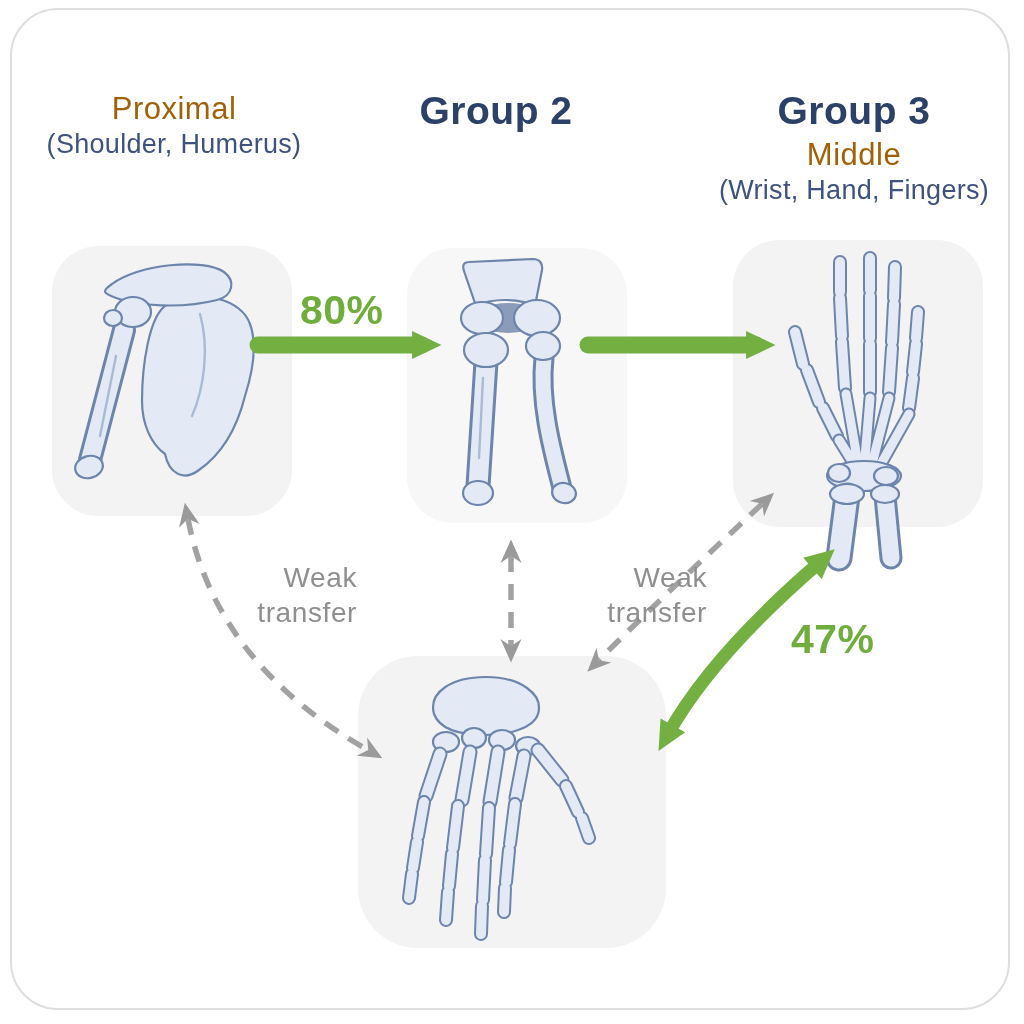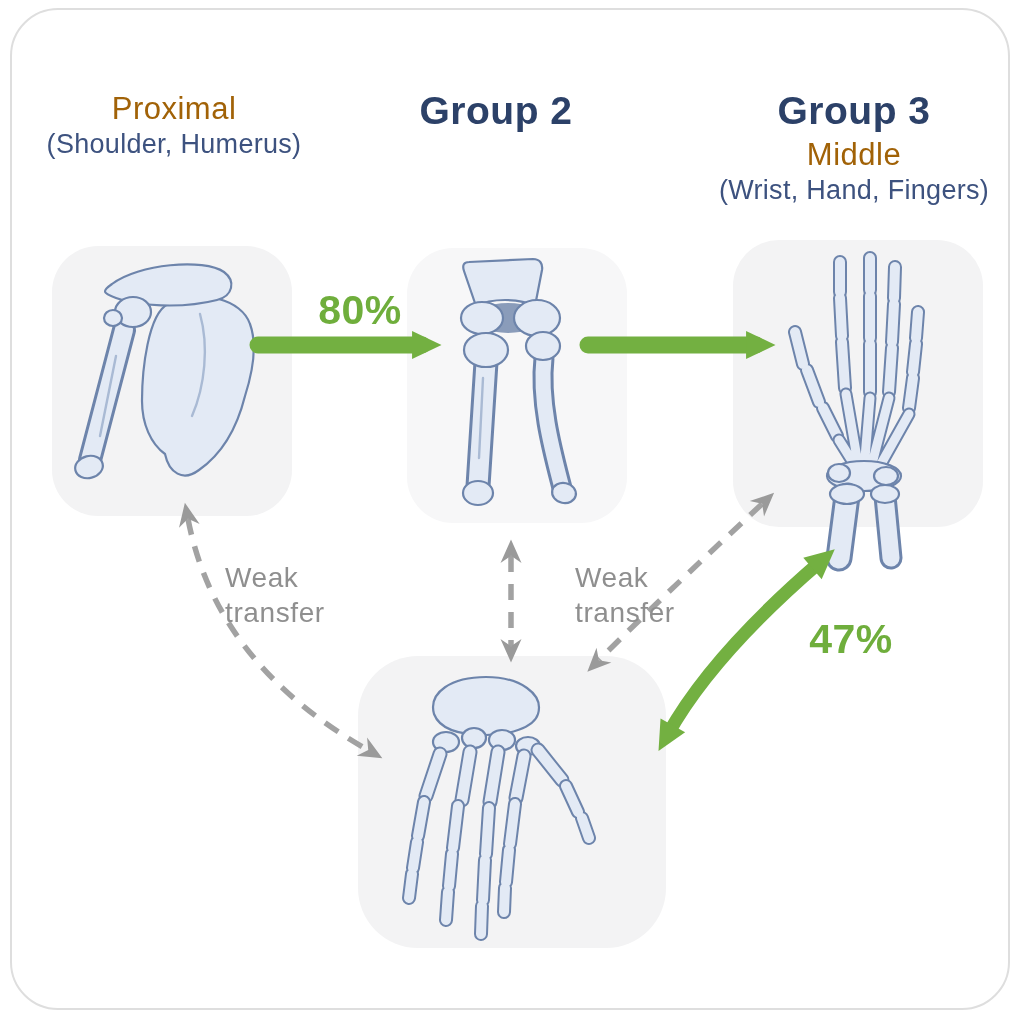--- a/index.html
+++ b/index.html
@@ -11,23 +11,23 @@
   .card1{left:52px;top:246px;width:240px;height:270px;}
   .card2{left:407px;top:248px;width:220px;height:275px;background:#f7f7f8;}
   .card3{left:733px;top:240px;width:250px;height:287px;}
   .card4{left:358px;top:656px;width:308px;height:292px;border-radius:60px;}
   .overlay{position:absolute;left:0;top:0;width:1024px;height:1024px;}
   .hdr{position:absolute;width:320px;text-align:center;top:88px;}
   .hdr1{left:14px;} .hdr2{left:336px;} .hdr3{left:694px;}
   .g-title{font-size:39px;font-weight:700;color:#2c4168;letter-spacing:.5px;line-height:1.18;}
   .g-sub{font-size:31px;font-weight:400;color:#a16207;letter-spacing:.5px;line-height:1.1;margin-top:4px;}
   .g-detail{font-size:27px;font-weight:400;color:#3d527f;letter-spacing:.3px;line-height:1.15;margin-top:3px;}
-  .pct{position:absolute;width:120px;text-align:center;font-size:41px;font-weight:700;color:#6fae3c;letter-spacing:.5px;}
+  .pct{position:absolute;width:120px;font-size:41px;font-weight:700;color:#6fae3c;letter-spacing:.5px;}
   .pct80{left:300px;top:287px;} .pct72{left:616px;top:286px;} .pct75{left:791px;top:616px;}
-  .weak{position:absolute;width:132px;text-align:left;font-size:28px;color:#8f8f8f;
+  .weak{position:absolute;width:132px;text-align:right;font-size:28px;color:#8f8f8f;
         letter-spacing:.6px;line-height:1.25;}
   .weakL{left:225px;top:560px;} .weakR{left:575px;top:560px;}
   
   .bone{fill:#e3eaf5;stroke:#6d84ab;stroke-width:2.2;}
   .shade{fill:none;stroke:#a9bad4;stroke-width:2.4;stroke-linecap:round;}
   .jnt{fill:#8a9cba;stroke:none;}
   .ob{stroke:#6d84ab;fill:none;stroke-linecap:round;stroke-linejoin:round;}
   .ib{stroke:#e3eaf5;fill:none;stroke-linecap:round;stroke-linejoin:round;}
   .ga{stroke:#73b041;stroke-width:17;fill:none;stroke-linecap:round;}
   .gc{stroke:#73b041;stroke-width:13;fill:none;stroke-linecap:round;}

